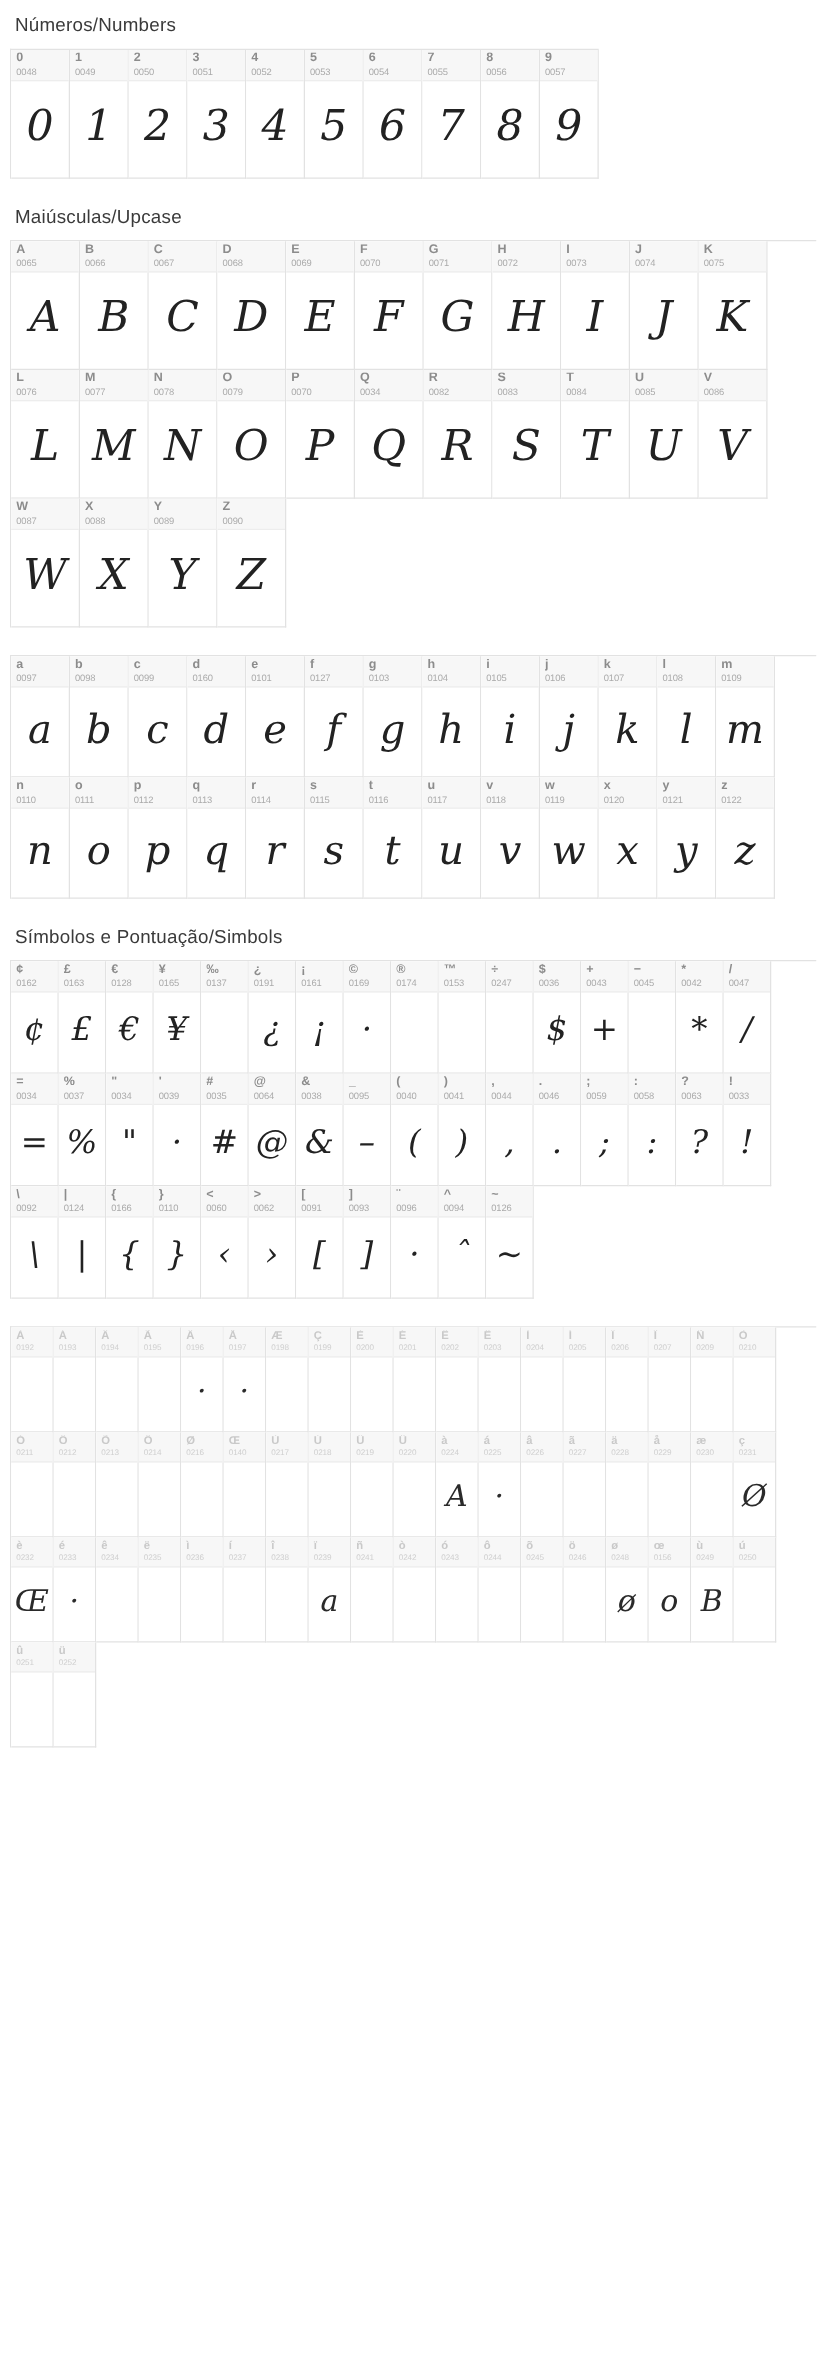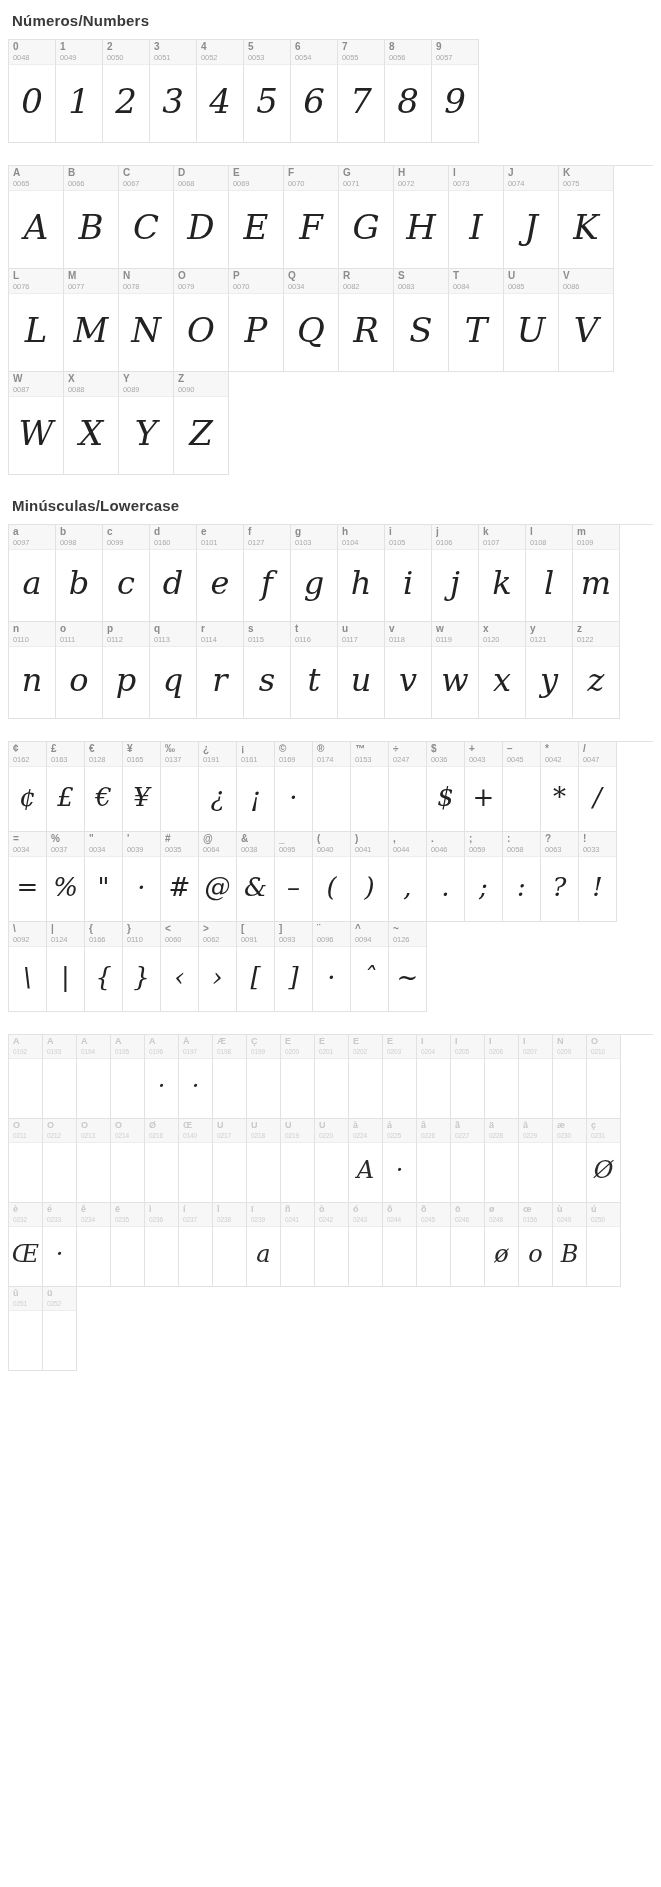--- a/index.html
+++ b/index.html
@@ -12,21 +12,21 @@
     width: 661px;
     min-height: 1887px;
     color: #333;
   }
   .page { padding: 0 8px 30px 8px; }
 
   .section { margin-bottom: 22px; }
   .section-title {
     font-size: 15px;
     color: #3a3a3a;
-    font-weight: 700;
+    font-weight: 400;
     margin: 12px 0 10px 4px;
     letter-spacing: 0.2px;
   }
 
   .grid {
     display: flex;
     flex-wrap: wrap;
     border-left: 1px solid #e2e2e2;
     border-top: 1px solid #e2e2e2;
     width: fit-content;
@@ -164,20 +164,21 @@
         <div class="cell">
           <div class="meta">
             <span class="ch">9</span>
             <span class="code">0057</span>
           </div>
           <div class="glyph">9</div>
         </div>
       </div>
     </div>
     <div class="section">
+      <div class="section-title">Maiúsculas/Upcase</div>
       <div class="grid g-upper">
         <div class="cell">
           <div class="meta">
             <span class="ch">A</span>
             <span class="code">0065</span>
           </div>
           <div class="glyph">A</div>
         </div>
         <div class="cell">
           <div class="meta">
@@ -350,21 +351,20 @@
         <div class="cell">
           <div class="meta">
             <span class="ch">Z</span>
             <span class="code">0090</span>
           </div>
           <div class="glyph">Z</div>
         </div>
       </div>
     </div>
     <div class="section">
-      <div class="section-title">Minúsculas/Lowercase</div>
       <div class="grid g-lower">
         <div class="cell">
           <div class="meta">
             <span class="ch">a</span>
             <span class="code">0097</span>
           </div>
           <div class="glyph">a</div>
         </div>
         <div class="cell">
           <div class="meta">
@@ -537,20 +537,21 @@
         <div class="cell">
           <div class="meta">
             <span class="ch">z</span>
             <span class="code">0122</span>
           </div>
           <div class="glyph">z</div>
         </div>
       </div>
     </div>
     <div class="section">
+      <div class="section-title">Símbolos e Pontuação/Simbols</div>
       <div class="grid g-sym">
         <div class="cell">
           <div class="meta">
             <span class="ch">¢</span>
             <span class="code">0162</span>
           </div>
           <div class="glyph">¢</div>
         </div>
         <div class="cell">
           <div class="meta">

